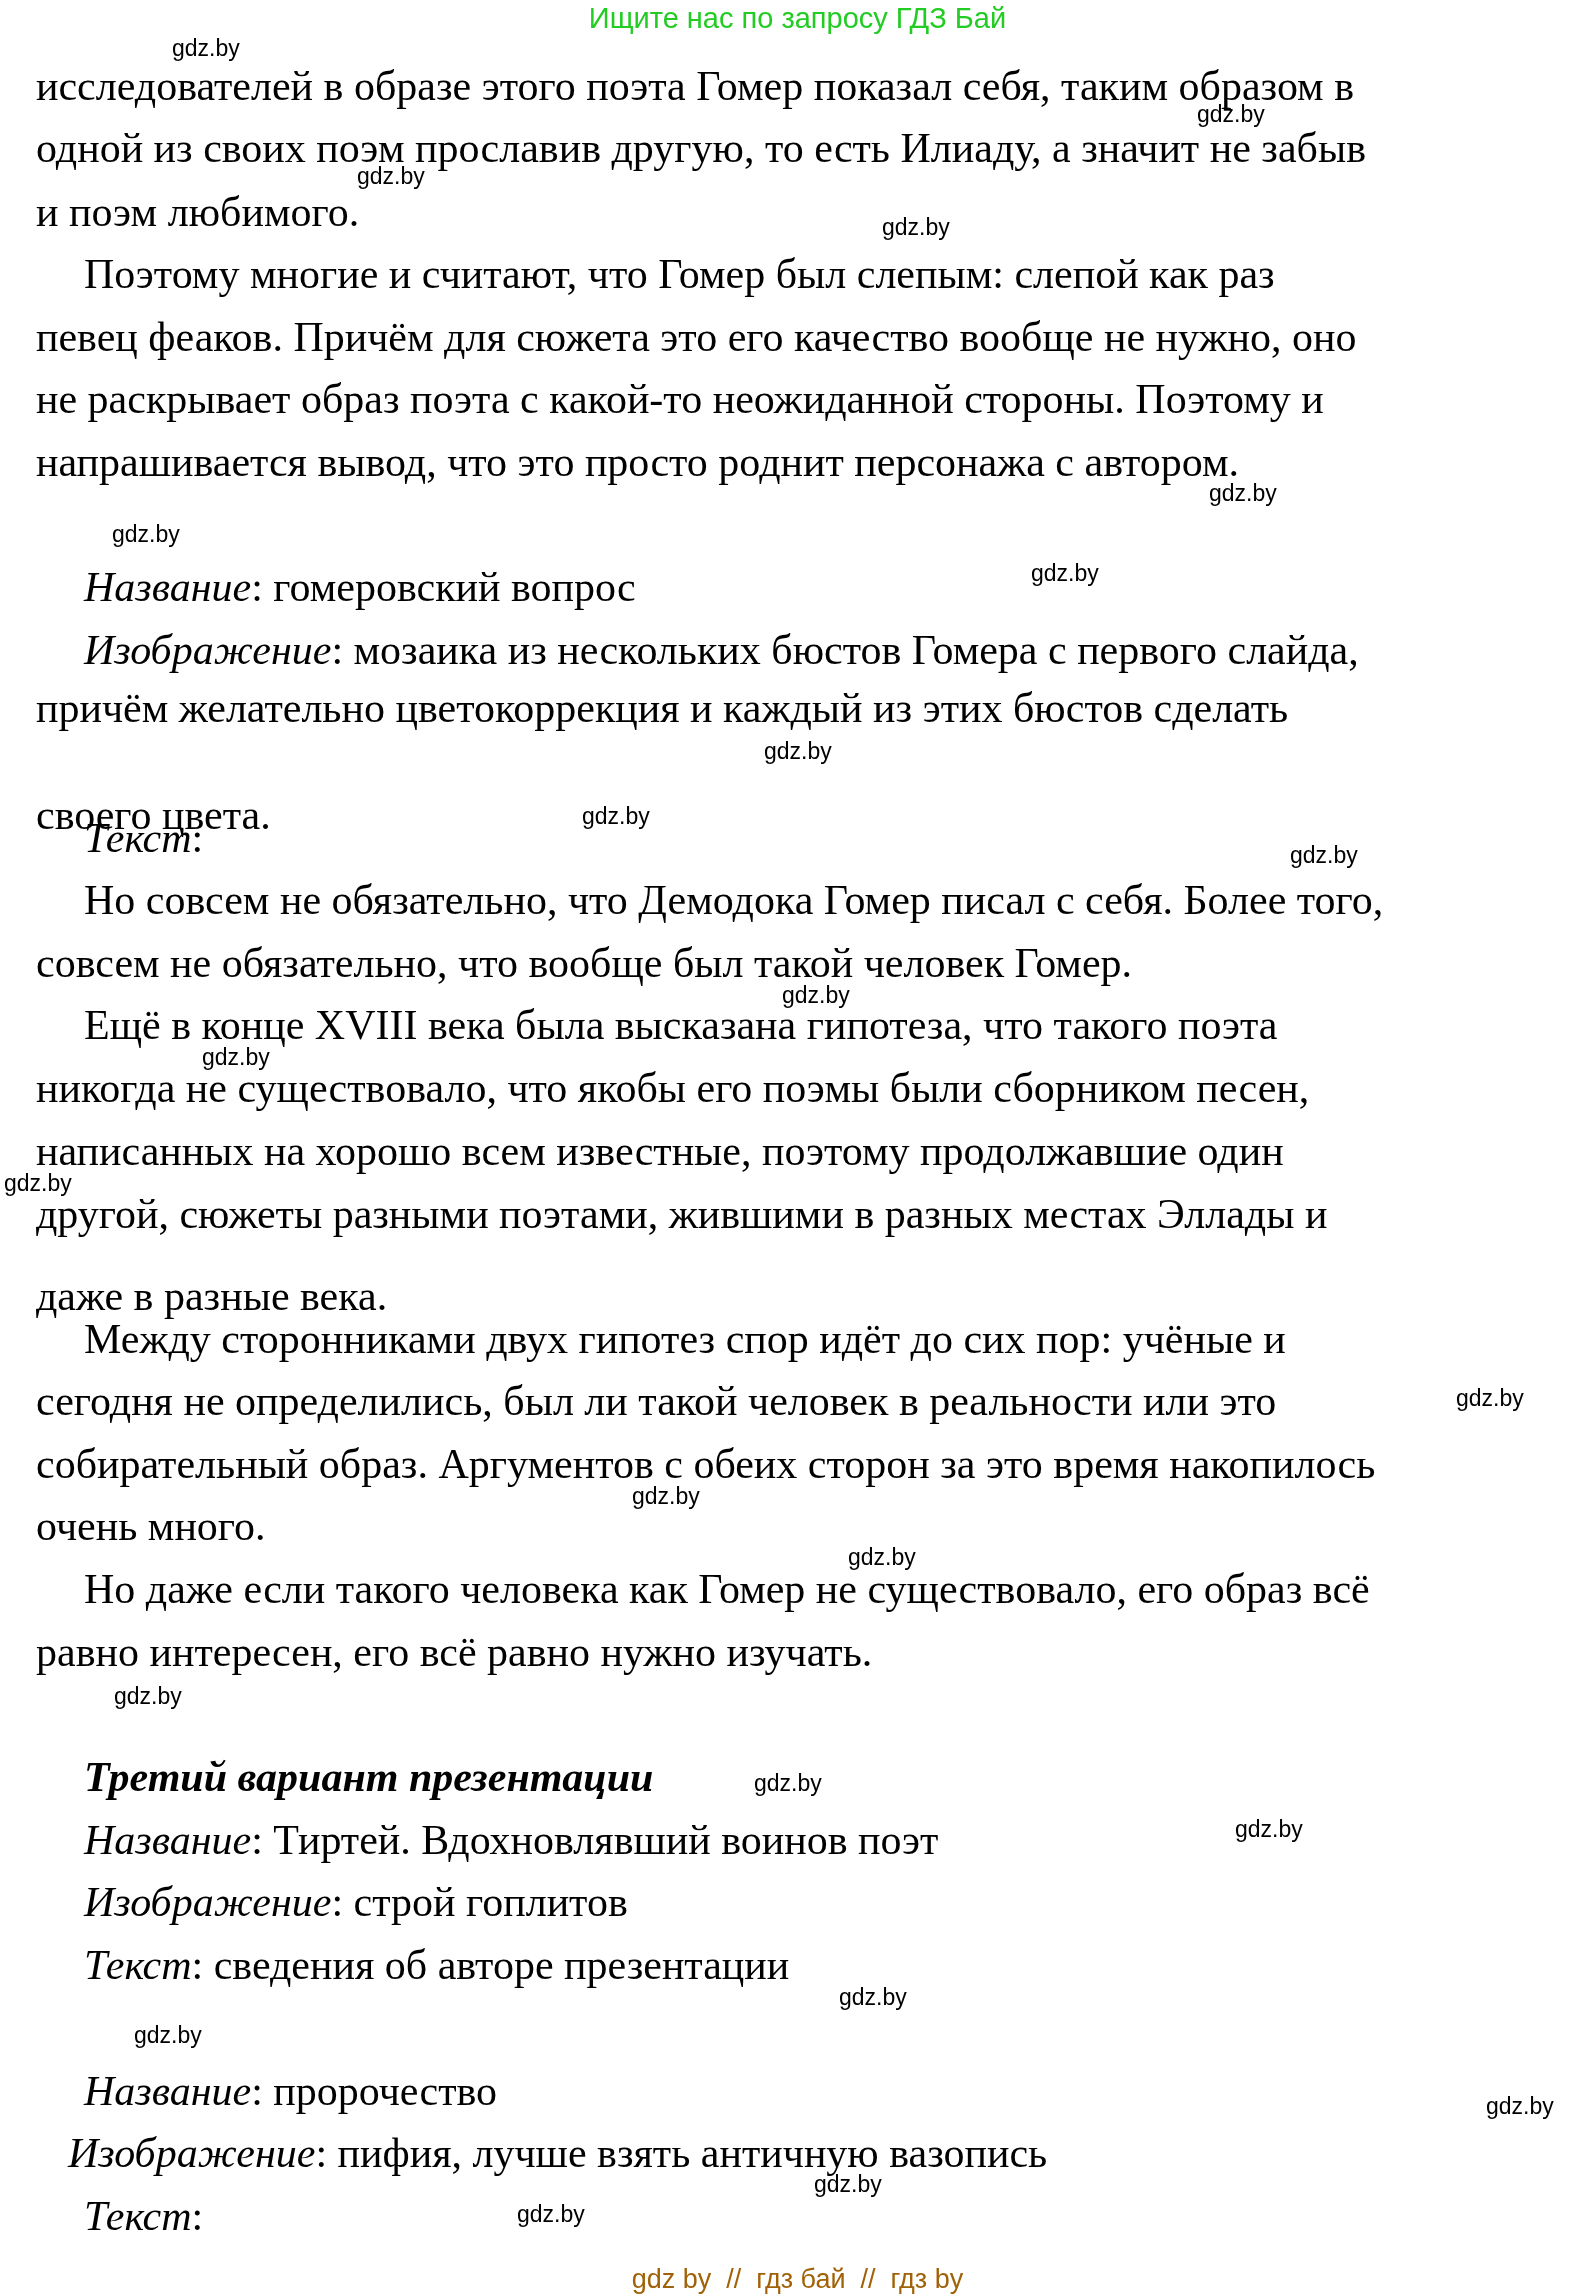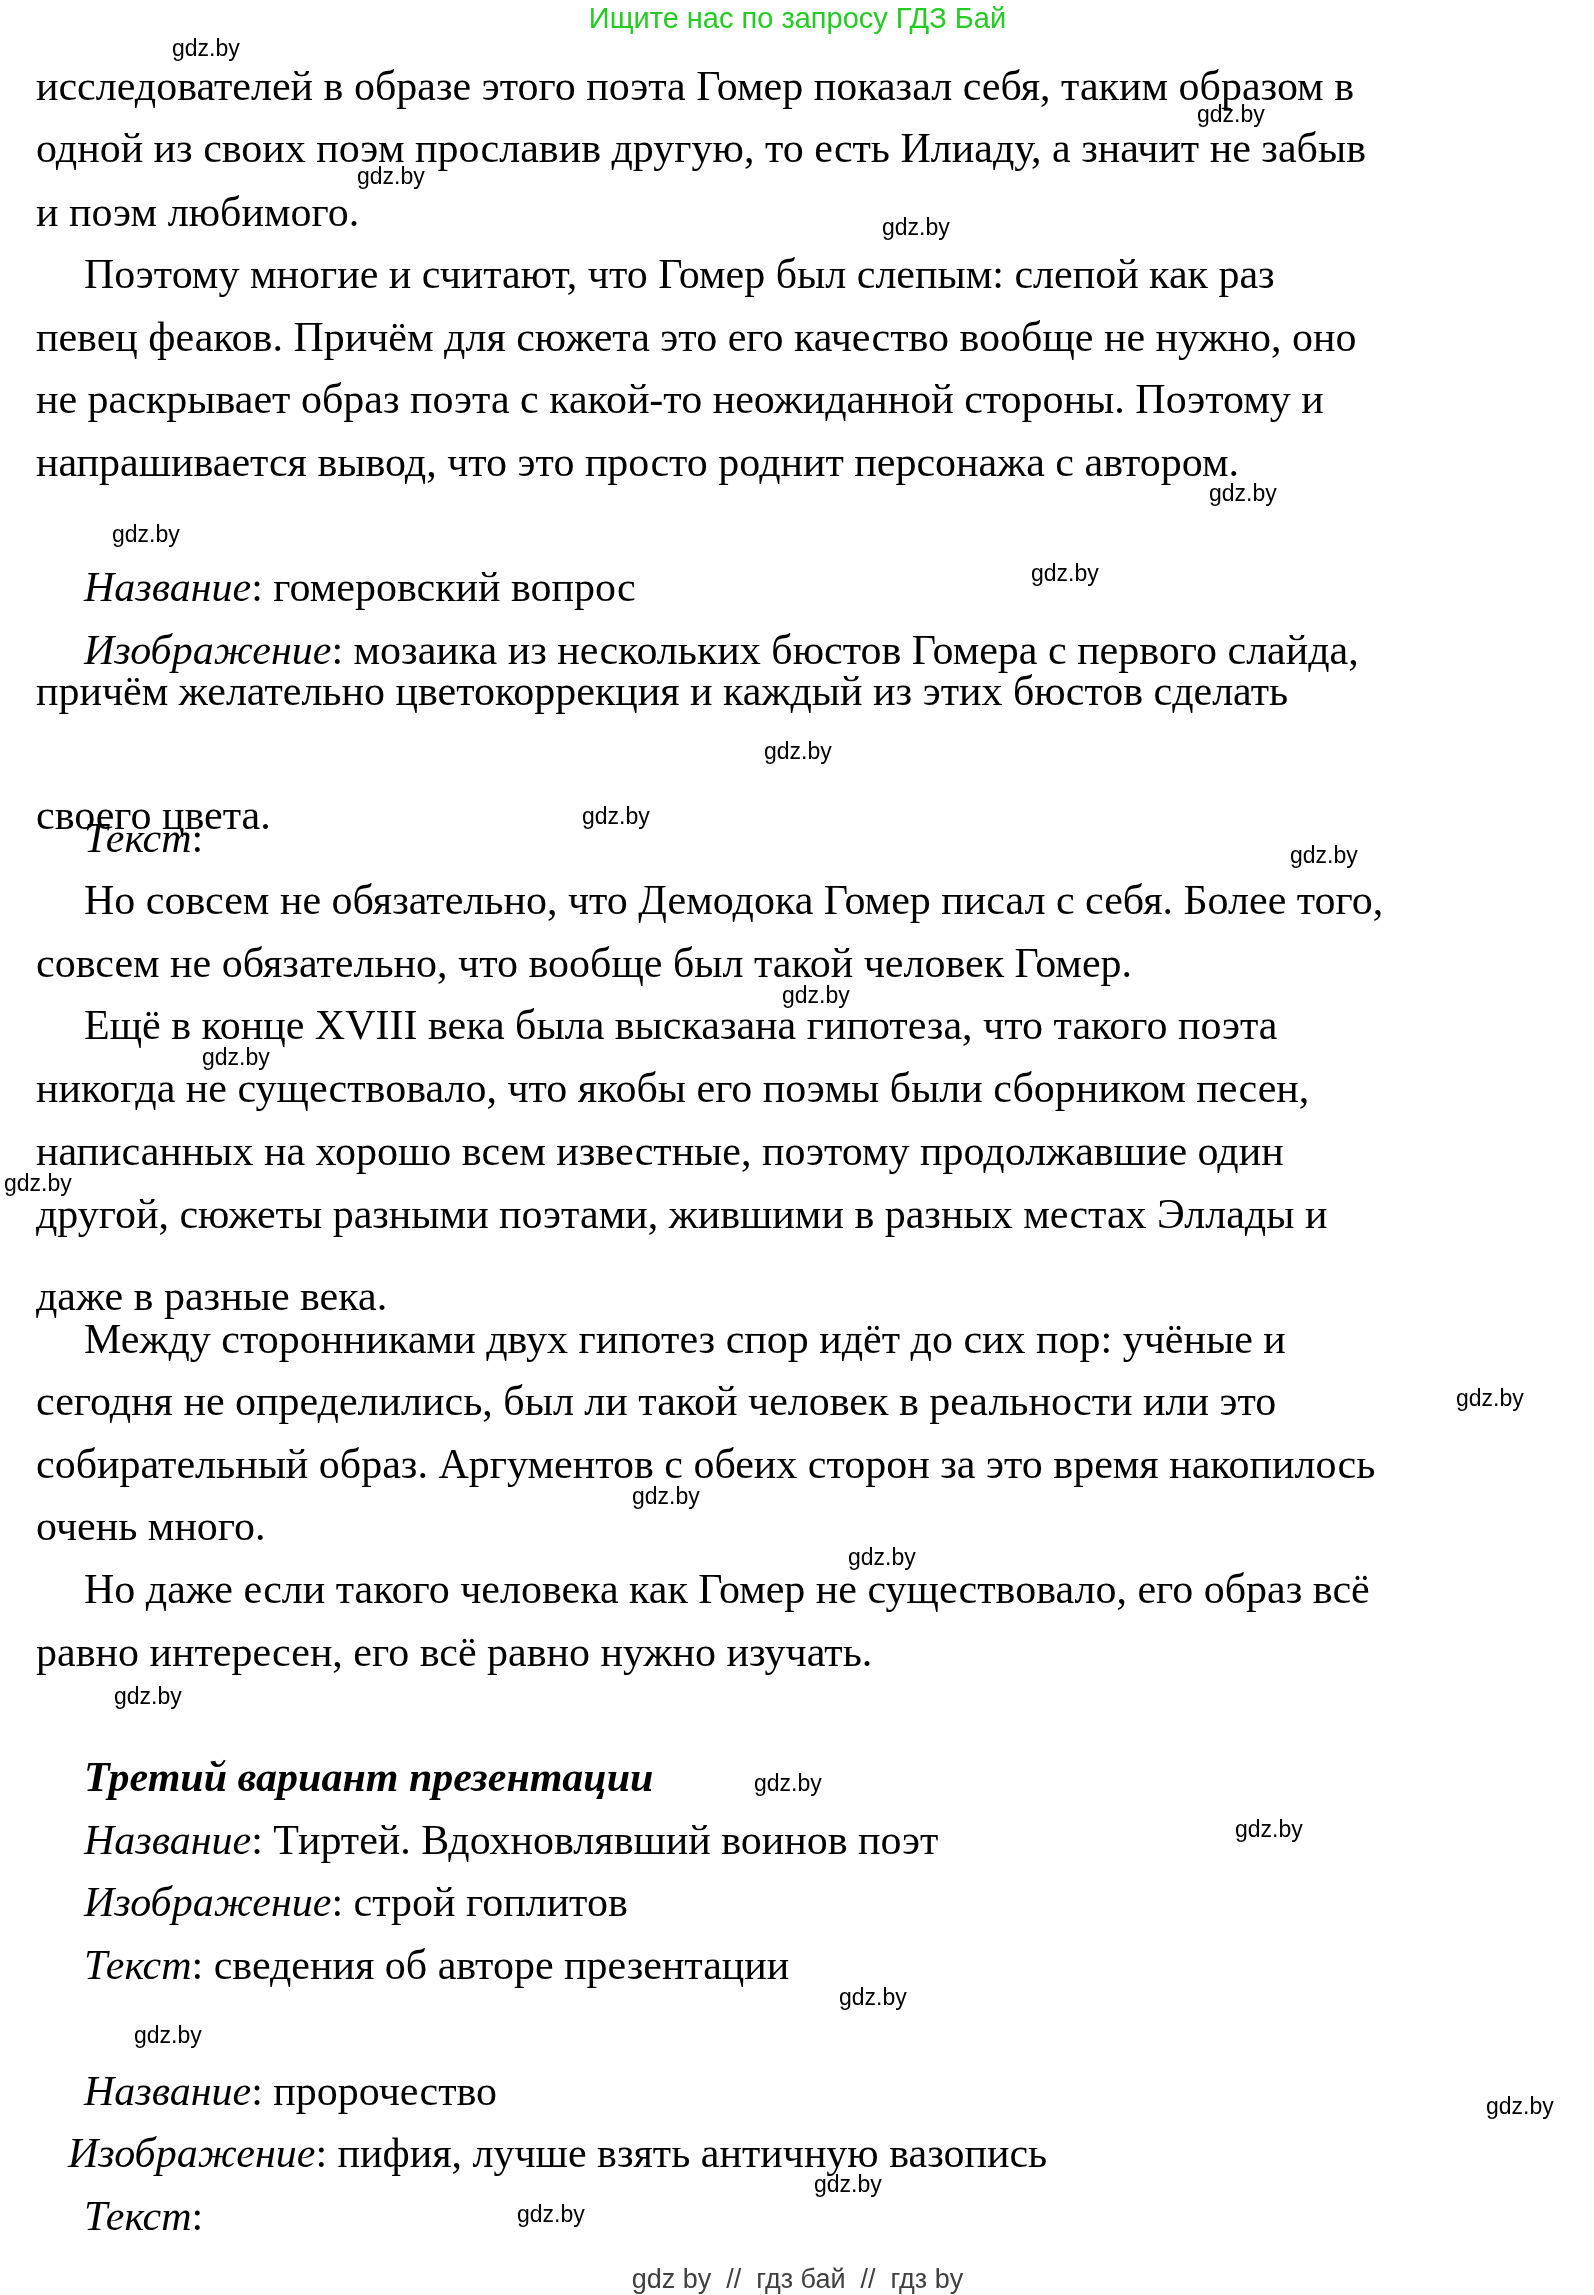--- a/index.html
+++ b/index.html
@@ -1,41 +1,41 @@
 <!DOCTYPE html>
 <html style="font-size:12.8px"><head>
 <meta charset="utf-8">
 <style>
   html, body { margin:0; padding:0; background:#fff; }
   body { width:1595px; height:2295px; position:relative; overflow:hidden; }
   .hdr { position:absolute; top:1.6px; left:0; width:1595px; text-align:center;
          font-family:"Liberation Sans", sans-serif; font-size:29px; color:#22cc22; }
   .ftr { position:absolute; top:2264px; left:0; width:1595px; text-align:center;
-         font-family:"Liberation Sans", sans-serif; font-size:27px; color:#404040; white-space:pre; }
+         font-family:"Liberation Sans", sans-serif; font-size:27px; color:#a16207; white-space:pre; }
   .ln { position:absolute; font-family:"Liberation Serif", serif; font-size:42px; color:#000;
         white-space:nowrap; line-height:48px; }
   .ln i { font-style:italic; }
   .ln b { font-weight:bold;font-style:italic; }
   .wm { position:absolute; font-family:"Liberation Sans", sans-serif; font-size:23px; color:#000; line-height:25.5px; }
 </style>
 </head>
 <body>
 
 <div class="hdr">Ищите нас по запросу ГДЗ Бай</div>
 <div id="doc">
     <div class="ln" style="left: 36px; top: 62px;"><span>исследователей в образе этого поэта Гомер показал себя, таким образом в</span></div>
     <div class="ln" style="left: 36px; top: 124px;"><span>одной из своих поэм прославив другую, то есть Илиаду, а значит не забыв</span></div>
     <div class="ln" style="left: 36px; top: 188px;"><span>и поэм любимого.</span></div>
     <div class="ln" style="left: 84px; top: 250px;"><span>Поэтому многие и считают, что Гомер был слепым: слепой как раз</span></div>
     <div class="ln" style="left: 36px; top: 313px;"><span>певец феаков. Причём для сюжета это его качество вообще не нужно, оно</span></div>
     <div class="ln" style="left: 36px; top: 375px;"><span>не раскрывает образ поэта с какой-то неожиданной стороны. Поэтому и</span></div>
     <div class="ln" style="left: 36px; top: 438px;"><span>напрашивается вывод, что это просто роднит персонажа с автором.</span></div>
     <div class="ln" style="left: 84px; top: 563px;"><i>Название</i><span>: гомеровский вопрос</span></div>
     <div class="ln" style="left: 84px; top: 626px;"><i>Изображение</i><span>: мозаика из нескольких бюстов Гомера с первого слайда,</span></div>
-    <div class="ln" style="left: 36px; top: 667px;"><span>причём желательно цветокоррекция и каждый из этих бюстов сделать</span></div>
+    <div class="ln" style="left: 36px; top: 684px;"><span>причём желательно цветокоррекция и каждый из этих бюстов сделать</span></div>
     <div class="ln" style="left: 36px; top: 751px; margin-top: 40px;"><span>своего цвета.</span></div>
     <div class="ln" style="left: 84px; top: 814px;"><i>Текст</i><span>:</span></div>
     <div class="ln" style="left: 84px; top: 876px;"><span>Но совсем не обязательно, что Демодока Гомер писал с себя. Более того,</span></div>
     <div class="ln" style="left: 36px; top: 939px;"><span>совсем не обязательно, что вообще был такой человек Гомер.</span></div>
     <div class="ln" style="left: 84px; top: 1001px;"><span>Ещё в конце XVIII века была высказана гипотеза, что такого поэта</span></div>
     <div class="ln" style="left: 36px; top: 1064px;"><span>никогда не существовало, что якобы его поэмы были сборником песен,</span></div>
     <div class="ln" style="left: 36px; top: 1127px;"><span>написанных на хорошо всем известные, поэтому продолжавшие один</span></div>
     <div class="ln" style="left: 36px; top: 1190px;"><span>другой, сюжеты разными поэтами, жившими в разных местах Эллады и</span></div>
     <div class="ln" style="left: 36px; top: 1252px; margin-top: 20px;"><span>даже в разные века.</span></div>
     <div class="ln" style="left: 84px; top: 1315px;"><span>Между сторонниками двух гипотез спор идёт до сих пор: учёные и</span></div>

